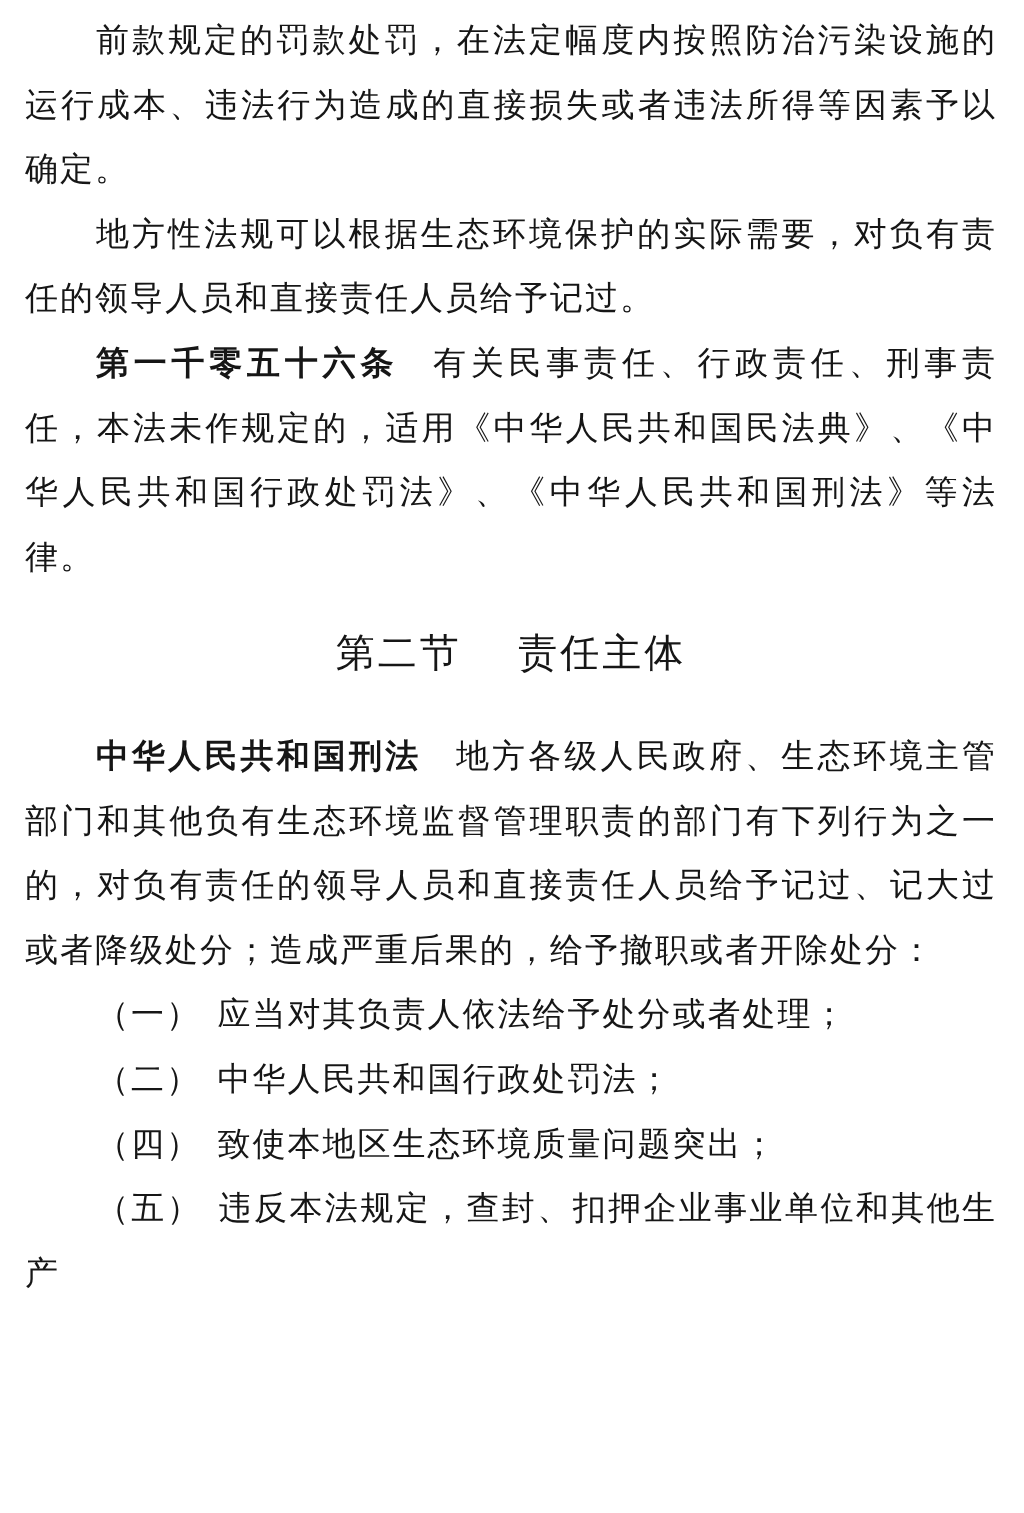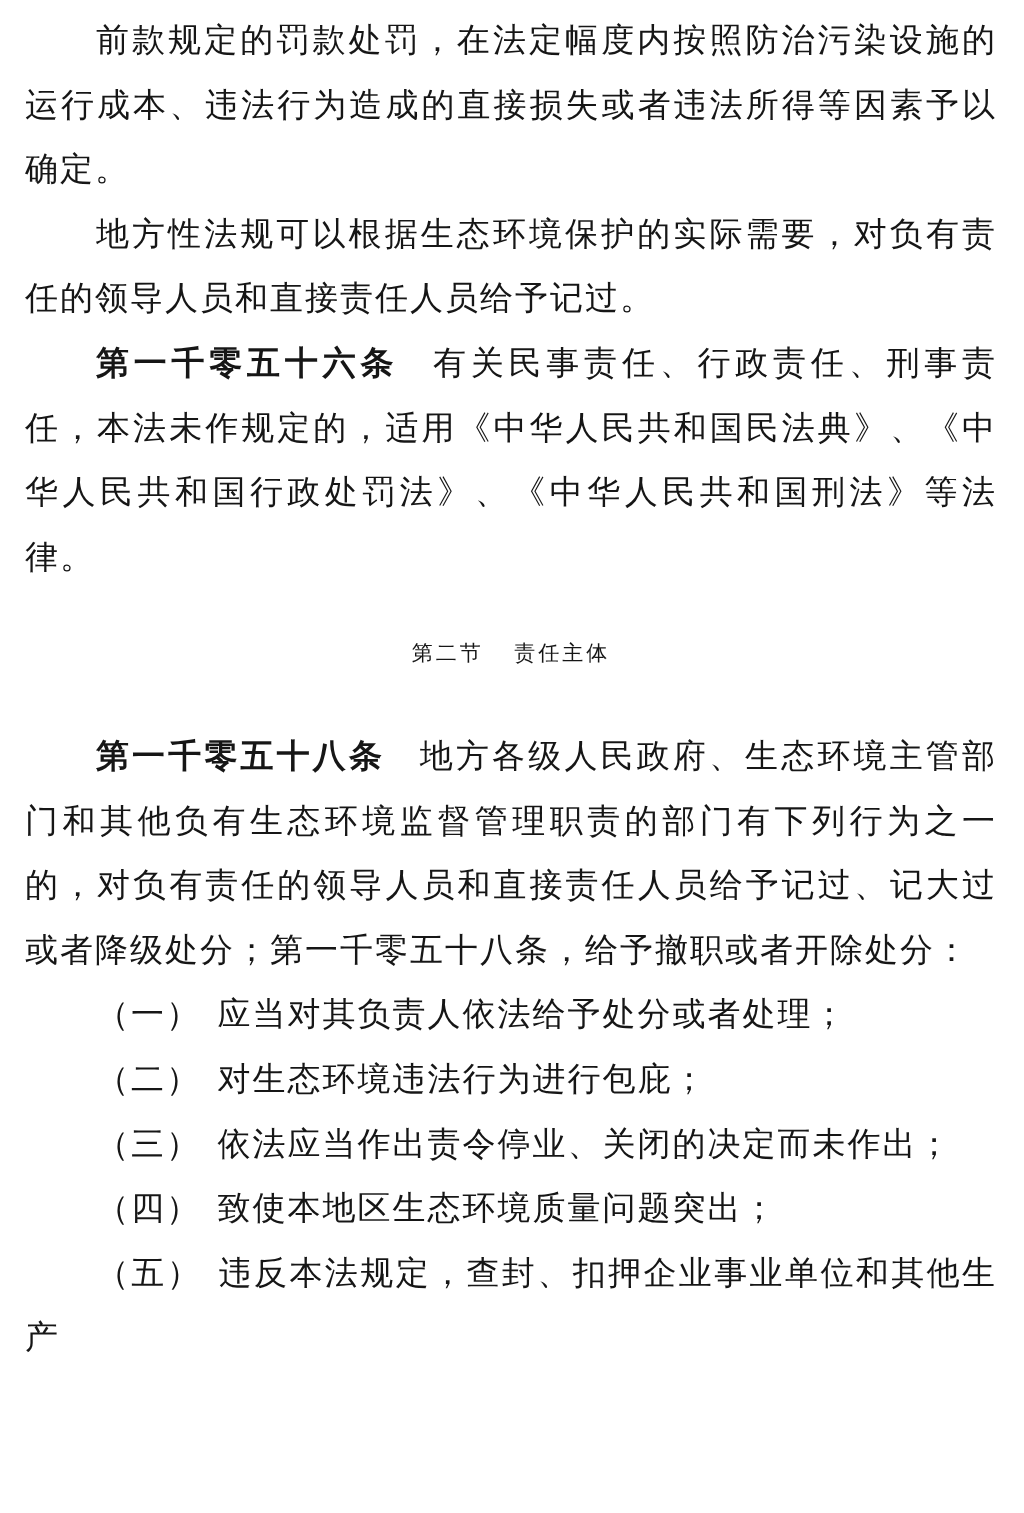--- a/index.html
+++ b/index.html
@@ -29,21 +29,21 @@
     text-align: justify;
   }
   .art-num {
     font-family: Liberation Serif, serif;
     font-weight: 700;
     letter-spacing: 2px;
     margin-right: 1.05em;
   }
   .section-heading {
     margin: 32px 0 38px 0;
-    font-size: 21px;
+    font-size: 39px;
     font-weight: 400;
     text-align: center;
     text-indent: 0;
     letter-spacing: 3px;
   }
   .heading-gap {
     display: inline-block;
     width: 1.45em;
   }
   .item-label {
@@ -66,34 +66,31 @@
   <p class="para">
     <span class="art-num">第一千零五十六条</span><span>有关民事责任、行政责任、刑事责任，本法未作规定的，适用《中华人民共和国民法典》、《中华人民共和国行政处罚法》、《中华人民共和国刑法》等法律。</span>
   </p>
 
   <h2 class="section-heading">
     <span>第二节</span><span class="heading-gap"></span><span>责任主体</span>
   </h2>
 
 
   <p class="para">
-    <span class="art-num">第一千零五十八条</span><span>地方各级人民政府、生态环境主管部门和其他负有生态环境监督管理职责的部门有下列行为之一的，对负有责任的领导人员和直接责任人员给予记过、记大过或者降级处分；第一千零五十八条，给予撤职或者开除处分：</span>
+    <span class="art-num">中华人民共和国刑法</span><span>地方各级人民政府、生态环境主管部门和其他负有生态环境监督管理职责的部门有下列行为之一的，对负有责任的领导人员和直接责任人员给予记过、记大过或者降级处分；造成严重后果的，给予撤职或者开除处分：</span>
   </p>
 
   <p class="para">
     <span class="item-label">（一）</span><span>应当对其负责人依法给予处分或者处理；</span>
   </p>
 
   <p class="para">
-    <span class="item-label">（二）</span><span>对生态环境违法行为进行包庇；</span>
+    <span class="item-label">（二）</span><span>中华人民共和国行政处罚法；</span>
   </p>
 
-  <p class="para">
-    <span class="item-label">（三）</span><span>依法应当作出责令停业、关闭的决定而未作出；</span>
-  </p>
 
   <p class="para">
     <span class="item-label">（四）</span><span>致使本地区生态环境质量问题突出；</span>
   </p>
 
   <p class="para">
     <span class="item-label">（五）</span><span>违反本法规定，查封、扣押企业事业单位和其他生产</span>
   </p>
 
 </main>

